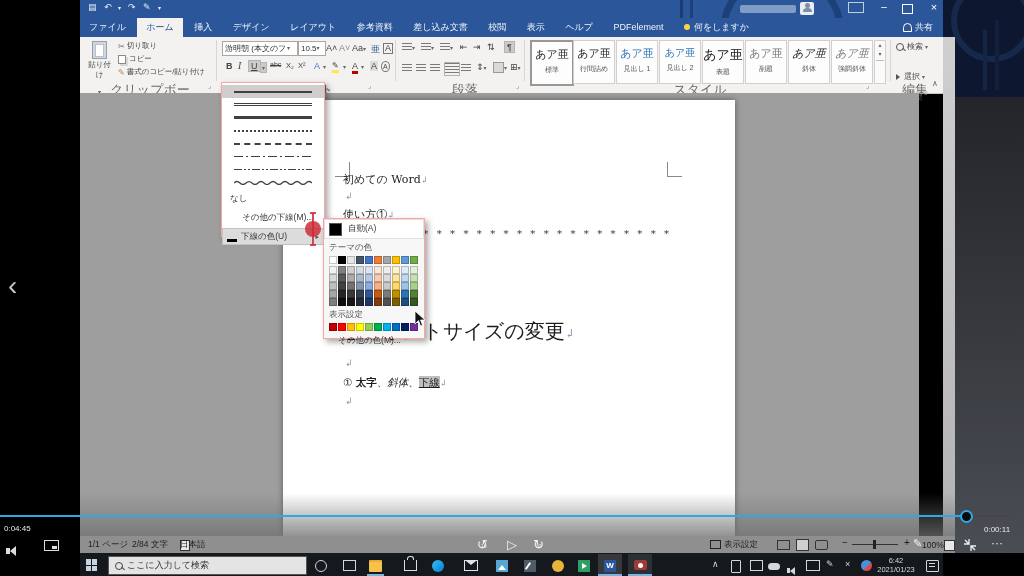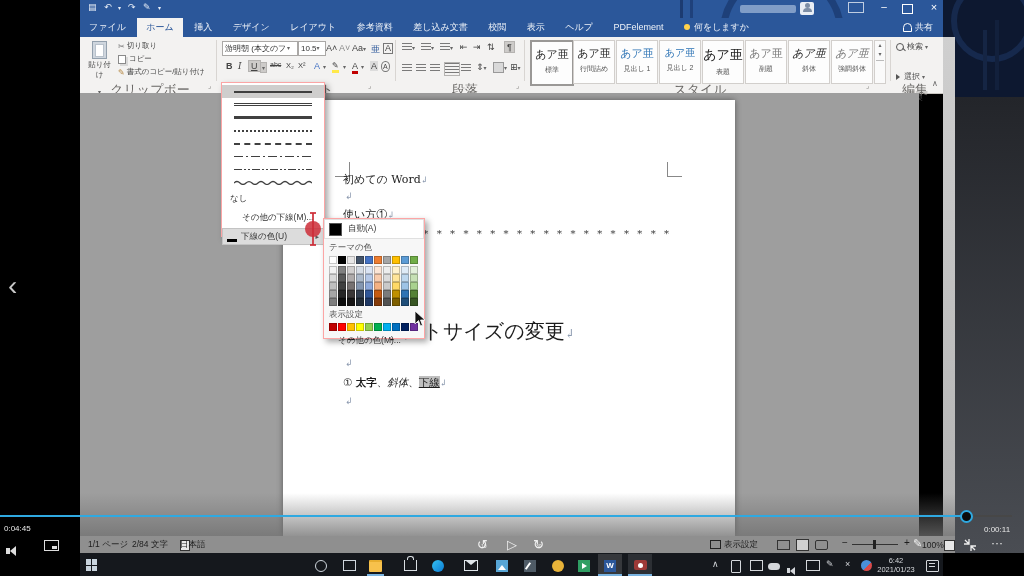--- a/index.html
+++ b/index.html
@@ -341,20 +341,26 @@
   <div class="a pcl" style="left:991px;top:536px;font-size:12px;z-index:46;">···</div>
   <div class="a pcl" style="left:913px;top:537px;font-size:11px;z-index:46;">✎</div>
 
   <div class="a" id="taskbar" style="left:80px;top:553px;width:863px;height:23px;z-index:30;">
     <div class="tbicon" style="left:6px;top:6px;width:12px;height:12px;display:grid;grid-template-columns:5px 5px;grid-gap:1px;">
       <span style="background:#c9d4de;"></span>
         <span style="background:#c9d4de;"></span>
         <span style="background:#c9d4de;"></span>
         <span style="background:#c9d4de;"></span>
     </div>
+    <div class="a f" style="left:28px;top:3px;width:197px;height:17px;background:#e4e4e4;border:1px solid #555;">
+      <span style="width:6px;height:6px;border:1.3px solid #444;border-radius:50%;display:inline-block;margin:0 4px 0 6px;position:relative;">
+          <i style="position:absolute;left:5px;top:5px;width:4px;height:1.3px;background:#444;transform:rotate(45deg);display:block;"></i>
+        </span>
+      <span style="font-size:9px;color:#333;">ここに入力して検索</span>
+    </div>
     <span class="tbicon" style="left:235px;width:10px;height:10px;border:1.5px solid #cfd6dd;border-radius:50%;"></span>
     <span class="tbicon" style="left:263px;width:11px;height:9px;border:1.5px solid #cfd6dd;"></span>
     <span class="tbicon" style="left:289px;width:13px;height:10px;background:#f7c14c;border-top:2px solid #e8ae2f;border-radius:1px;"></span>
     <span class="appline" style="left:287px;width:17px;"></span>
     <span class="tbicon" style="left:324px;width:11px;height:10px;border:1.3px solid #d9dee3;border-top:none;position:absolute;">
         <i style="position:absolute;left:2px;top:-4px;width:5px;height:3px;border:1.3px solid #d9dee3;border-bottom:none;border-radius:3px 3px 0 0;display:block;"></i>
       </span>
     <span class="tbicon" style="left:352px;width:12px;height:12px;border-radius:50%;background:linear-gradient(135deg,#35c1f1,#0b7bd4);"></span>
     <span class="tbicon" style="left:384px;width:12px;height:9px;border:1.3px solid #dfe5ea;">
         <i style="position:absolute;left:0;top:0;width:0;height:0;border-left:5px solid transparent;border-right:5px solid transparent;border-top:4px solid #dfe5ea;display:block;margin-left:0.5px;"></i>

